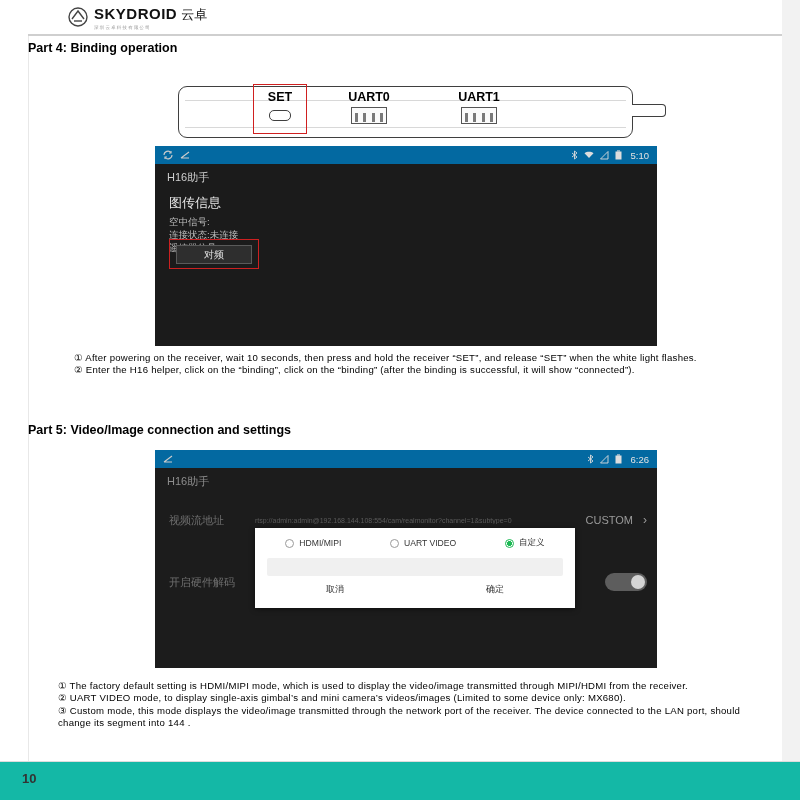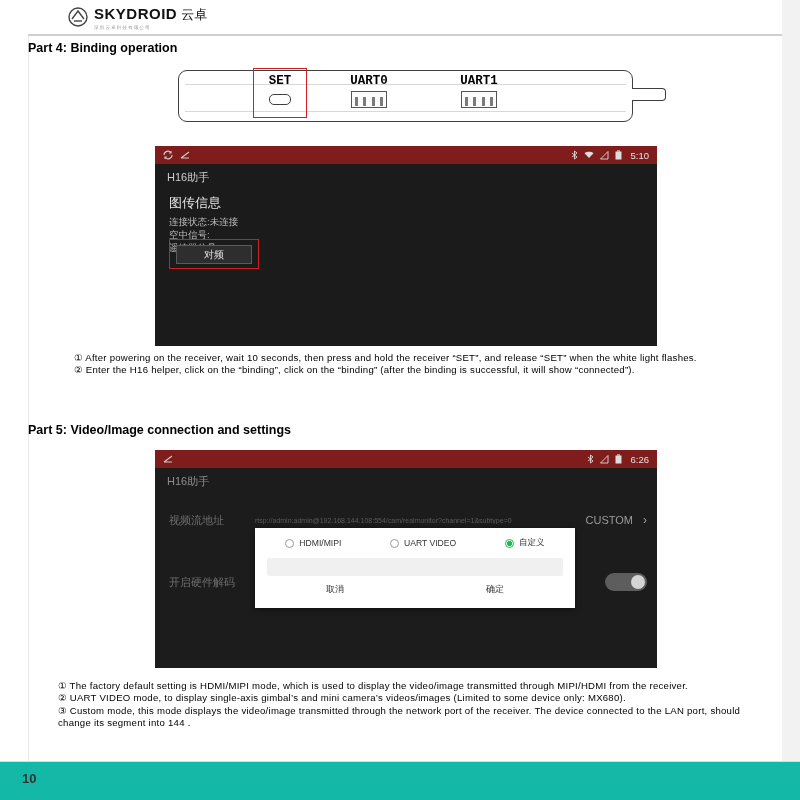--- a/index.html
+++ b/index.html
@@ -93,24 +93,23 @@
     font-weight: bold;
     color: #000;
   }
   #title4 { top: 41px; }
   #title5 { top: 423px; }
 
   
   .device-wrap {
     position: absolute;
     left: 175px;
-    top: 66px;
+    top: 82px;
     width: 495px;
     height: 65px;
-    font-family: Liberation Mono, monospace;
   }
   .device-body {
     position: absolute;
     left: 3px; top: 4px;
     width: 455px;
     height: 52px;
     border: 1.6px solid #3f3f3f;
     border-radius: 9px;
     background: #fff;
     box-sizing: border-box;
@@ -194,21 +193,21 @@
   .shot1 {
     position: absolute;
     left: 155px;
     top: 146px;
     width: 502px;
     height: 200px;
     background: #1b1b1b;
   }
   .sbar {
     height: 18px;
-    background: #7f1d1d;
+    background: #0369a1;
     display: flex;
     align-items: center;
     padding: 0 8px;
     color: #dcdcdc;
     font-size: 9px;
   }
   .sbar .left-icons { display:flex; gap:7px; align-items:center; }
   .sbar .spacer { flex: 1; }
   .sbar .right-icons { display:flex; gap:6px; align-items:center; }
   .sbar svg { display:block; }
@@ -478,22 +477,22 @@
         <span class="clock">5:10</span>
       </span>
     </div>
 
     <div class="appbar1">
       <span>H16助手</span>
     </div>
 
     <div class="content1">
       <div class="c1-title">图传信息</div>
+      <div class="c1-line">空中信号:</div>
       <div class="c1-line">连接状态:未连接</div>
-      <div class="c1-line">空中信号:</div>
       <div class="c1-line">遥控器信号:</div>
     </div>
 
     <div class="bind-box"></div>
     <div class="bind-btn">对频</div>
   </div>
 
   <div class="para" id="para1" style="white-space: pre-line; margin-left: 16px;">① After powering on the receiver, wait 10 seconds, then press and hold the receiver “SET”, and release “SET” when the white light flashes.
 ② Enter the H16 helper, click on the “binding”, click on the “binding” (after the binding is successful, it will show “connected”).</div>
 

